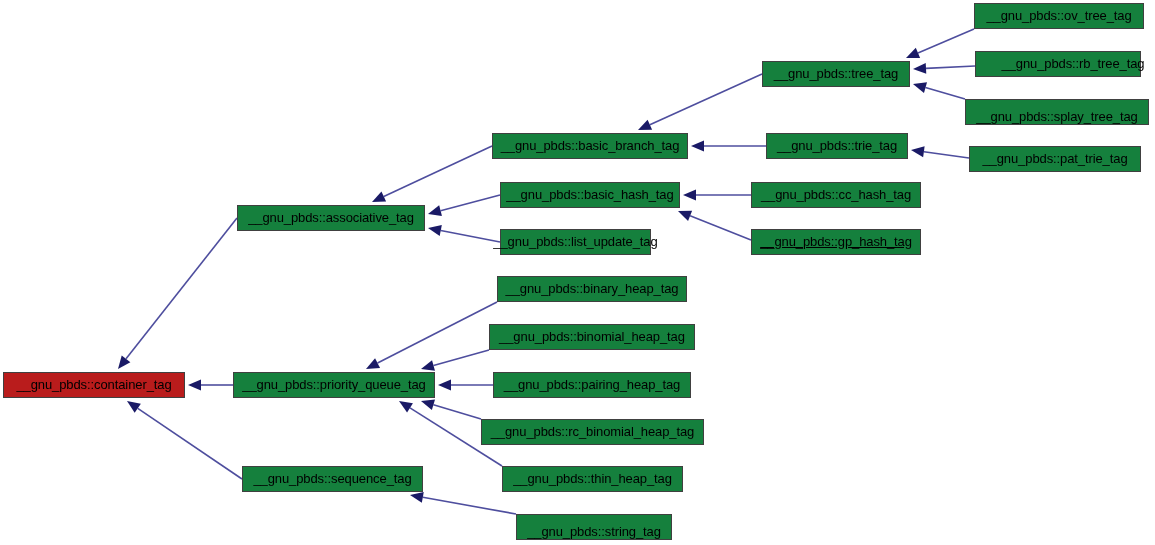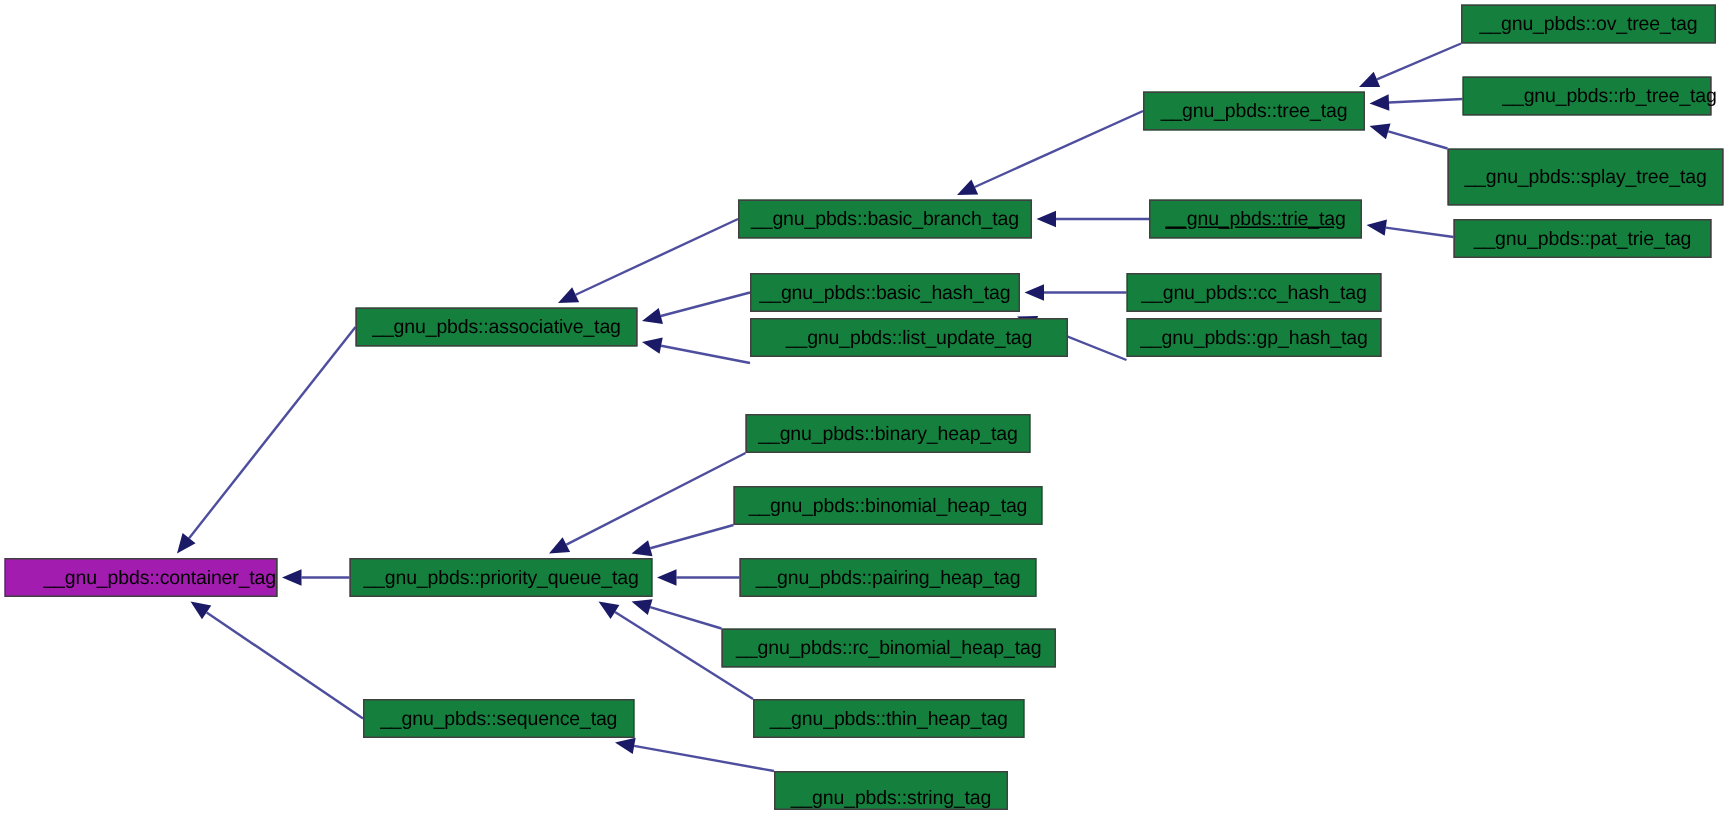--- a/index.html
+++ b/index.html
@@ -31,22 +31,21 @@
     font-size: 13px;
     line-height: 1;
     display: flex;
     align-items: center;
     justify-content: center;
     white-space: nowrap;
     letter-spacing: -0.1px;
     z-index: 2;
   }
   .node.highlight {
-    background: #a21caf;
-    justify-content: flex-end;
+    background: #b91c1c;
   }
   .node-label {
     display: block;
     padding-bottom: 1px;
   }
 </style>
 </head>
 <body>
 
 <div id="diagram-root">
@@ -144,42 +143,42 @@
       </div>
       <div class="node" style="left: 242px; top: 466px; width: 181px; height: 26px; justify-content: center;">
         <span class="node-label">__gnu_pbds::sequence_tag</span>
       </div>
       <div class="node" style="left: 492px; top: 133px; width: 196px; height: 26px;">
         <span class="node-label">__gnu_pbds::basic_branch_tag</span>
       </div>
       <div class="node" style="left: 500px; top: 182px; width: 180px; height: 26px;">
         <span class="node-label">__gnu_pbds::basic_hash_tag</span>
       </div>
-      <div class="node" style="left: 500px; top: 212px; width: 212px; height: 26px;">
+      <div class="node" style="left: 500px; top: 229px; width: 151px; height: 26px;">
         <span class="node-label">__gnu_pbds::list_update_tag</span>
       </div>
       <div class="node" style="left: 762px; top: 61px; width: 148px; height: 26px;">
         <span class="node-label">__gnu_pbds::tree_tag</span>
       </div>
-      <div class="node" style="left: 766px; top: 133px; width: 142px; height: 26px; text-decoration: underline;">
+      <div class="node" style="left: 766px; top: 133px; width: 142px; height: 26px;">
         <span class="node-label">__gnu_pbds::trie_tag</span>
       </div>
       <div class="node" style="left: 751px; top: 182px; width: 170px; height: 26px;">
         <span class="node-label">__gnu_pbds::cc_hash_tag</span>
       </div>
-      <div class="node" style="left: 751px; top: 212px; width: 170px; height: 26px;">
+      <div class="node" style="left: 751px; top: 229px; width: 170px; height: 26px; text-decoration: underline;">
         <span class="node-label">__gnu_pbds::gp_hash_tag</span>
       </div>
       <div class="node" style="left: 974px; top: 3px; width: 170px; height: 26px;">
         <span class="node-label">__gnu_pbds::ov_tree_tag</span>
       </div>
       <div class="node" style="left: 975px; top: 51px; width: 166px; height: 26px; padding-left: 30px;">
         <span class="node-label">__gnu_pbds::rb_tree_tag</span>
       </div>
-      <div class="node" style="left: 965px; top: 99px; width: 184px; height: 38px;">
+      <div class="node" style="left: 965px; top: 99px; width: 184px; height: 26px; align-items: flex-end;">
         <span class="node-label">__gnu_pbds::splay_tree_tag</span>
       </div>
       <div class="node" style="left: 969px; top: 146px; width: 172px; height: 26px;">
         <span class="node-label">__gnu_pbds::pat_trie_tag</span>
       </div>
       <div class="node" style="left: 497px; top: 276px; width: 190px; height: 26px;">
         <span class="node-label">__gnu_pbds::binary_heap_tag</span>
       </div>
       <div class="node" style="left: 489px; top: 324px; width: 206px; height: 26px;">
         <span class="node-label">__gnu_pbds::binomial_heap_tag</span>

